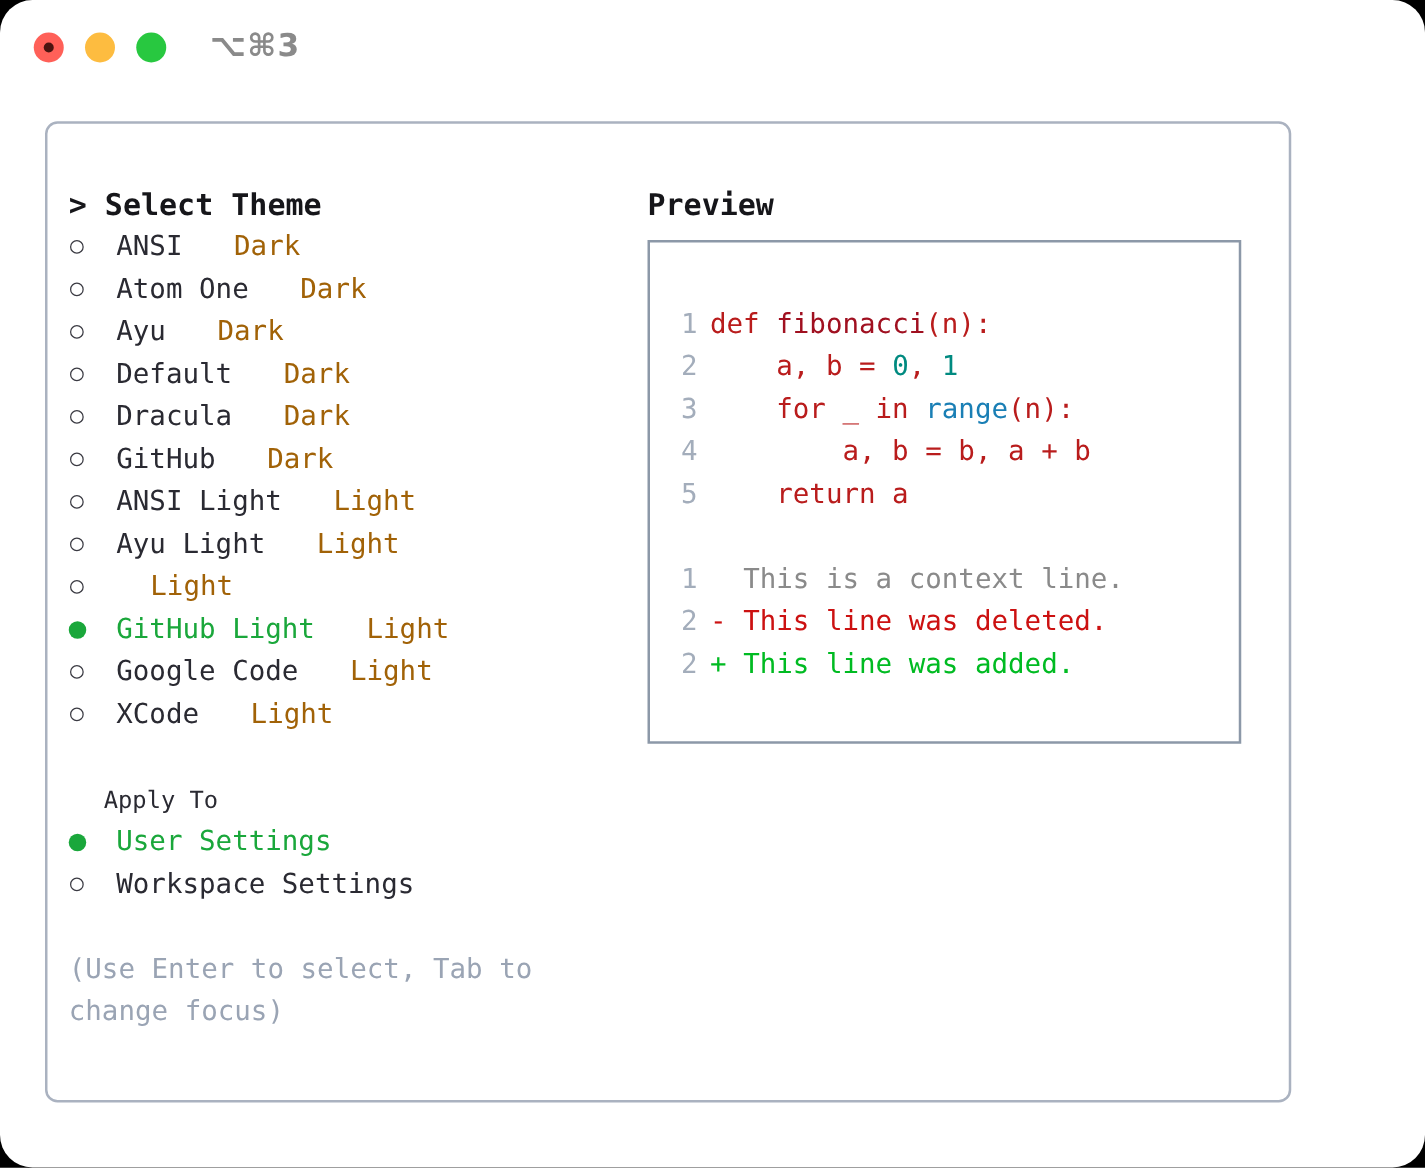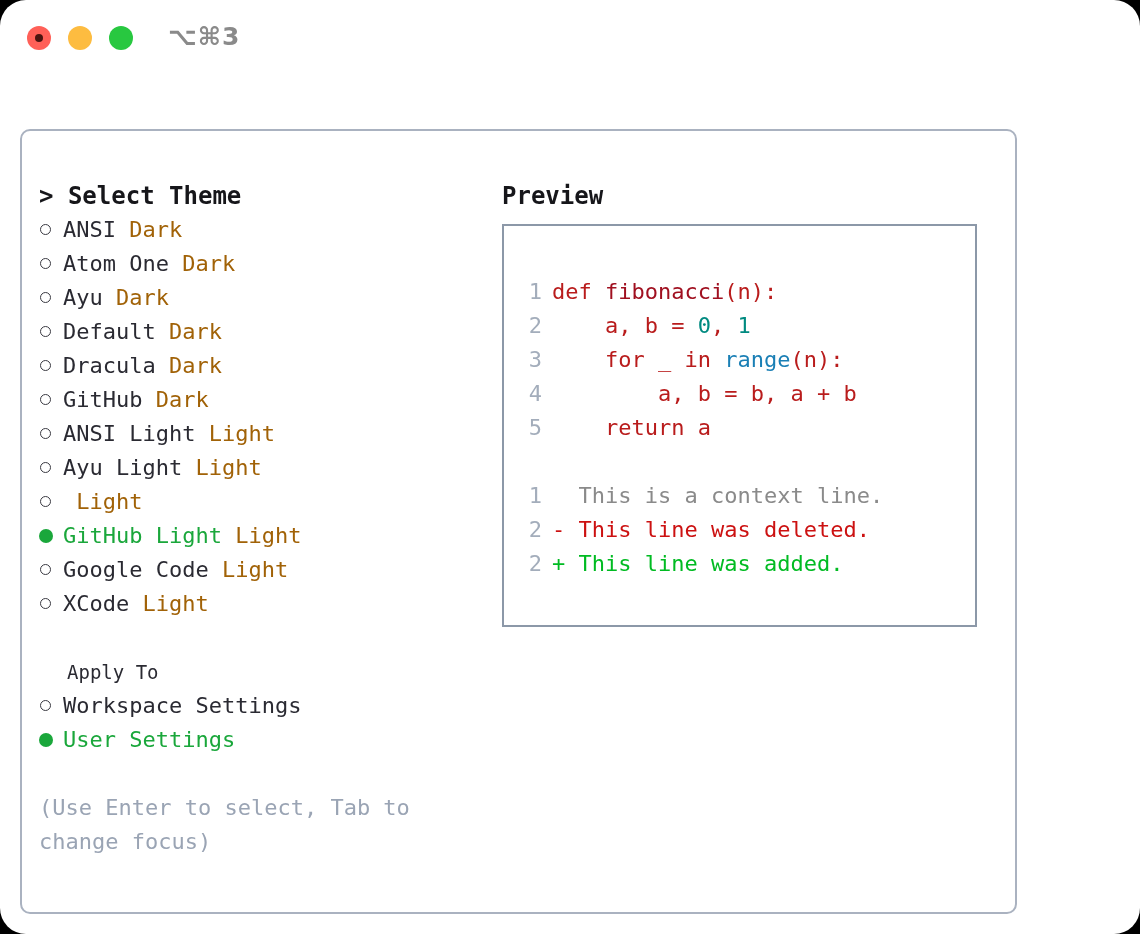--- a/index.html
+++ b/index.html
@@ -60,27 +60,26 @@
     font-family: "DejaVu Sans", sans-serif;
     font-size: 25px;
     font-weight: 700;
     letter-spacing: 1px;
     color: #8a8a8a;
   }
 
   
   .panel {
     position: absolute;
-    left: 20px; top: 97px;
+    left: 36px; top: 97px;
     width: 993px;
     height: 781px;
     border: 2px solid #aab2c0;
     border-radius: 10px;
     background: #ffffff;
-    margin-top: 32px;
   }
 
   
   .left-col {
     position: absolute;
     left: 17px; top: 48px;
     width: 440px;
   }
   .section-title {
     font-size: 24px;
@@ -92,20 +91,21 @@
     white-space: pre;
   }
   .opt-row {
     height: 34px;
     line-height: 34px;
     display: flex;
     align-items: center;
     white-space: pre;
     font-size: 22px;
     color: #2a2a32;
+    gap: 14px;
   }
   .bullet {
     width: 24px;
     display: inline-block;
     flex: none;
     position: relative;
     height: 34px;
   }
   .bullet.hollow::before {
     content: "";
@@ -227,22 +227,22 @@
           <div class="opt-row"><span class="bullet hollow"></span><span class="opt-gap"> </span><span class="opt-tag">Light</span></div>
           <div class="opt-row selected"><span class="bullet filled"></span><span class="opt-name">GitHub Light</span><span class="opt-gap"> </span><span class="opt-tag">Light</span></div>
           <div class="opt-row"><span class="bullet hollow"></span><span class="opt-name">Google Code</span><span class="opt-gap"> </span><span class="opt-tag">Light</span></div>
           <div class="opt-row"><span class="bullet hollow"></span><span class="opt-name">XCode</span><span class="opt-gap"> </span><span class="opt-tag">Light</span></div>
         </div>
 
       <div class="spacer"></div>
 
       <div class="apply-label">Apply To</div>
       <div id="apply-list">
+          <div class="opt-row selected"><span class="bullet filled"></span><span class="opt-name">User Settings</span></div>
           <div class="opt-row"><span class="bullet hollow"></span><span class="opt-name">Workspace Settings</span></div>
-          <div class="opt-row selected"><span class="bullet filled"></span><span class="opt-name">User Settings</span></div>
         </div>
 
       <div class="hint">(Use Enter to select, Tab to change focus)</div>
     </div>
 
     <div class="right-col">
       <div class="preview-title">Preview</div>
       <div class="code-box">
         <div id="code-lines">
             <div class="code-line"><span class="ln">1</span><span><span class="tok-def">def </span><span class="tok-fn">fibonacci</span><span class="tok-def">(n):</span></span></div>

